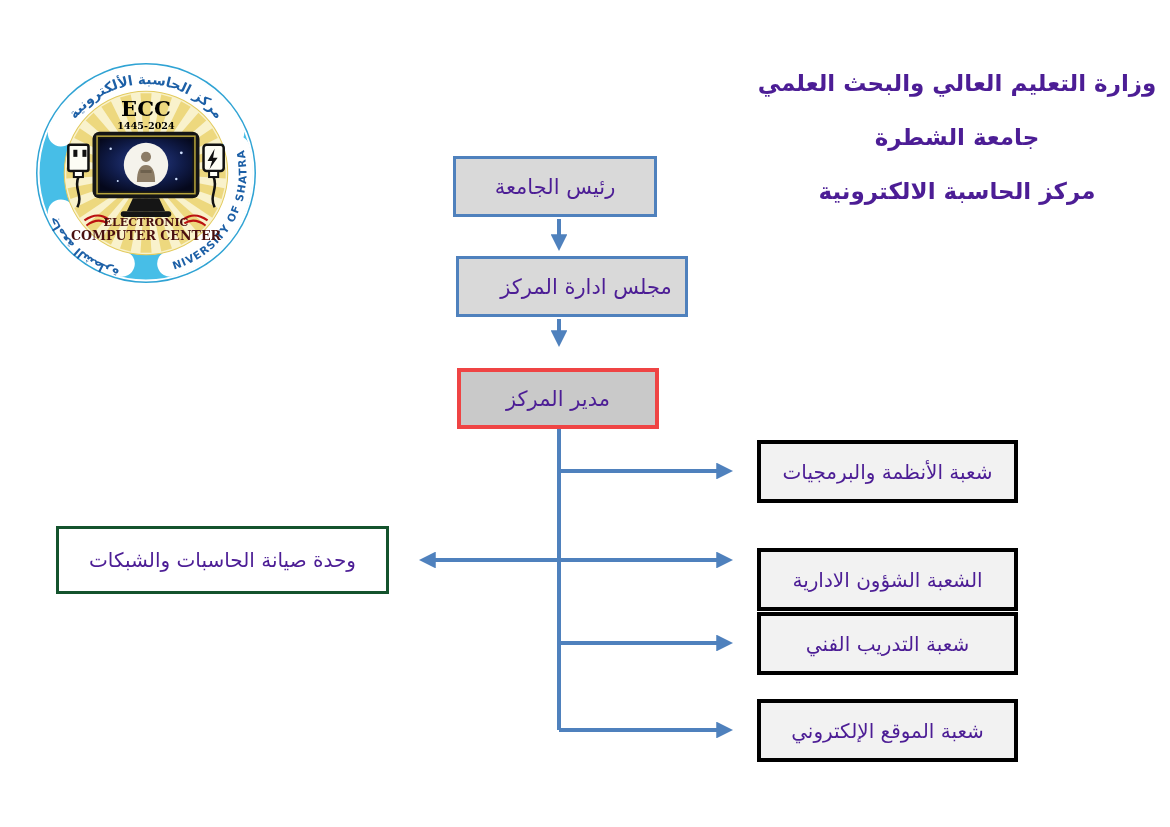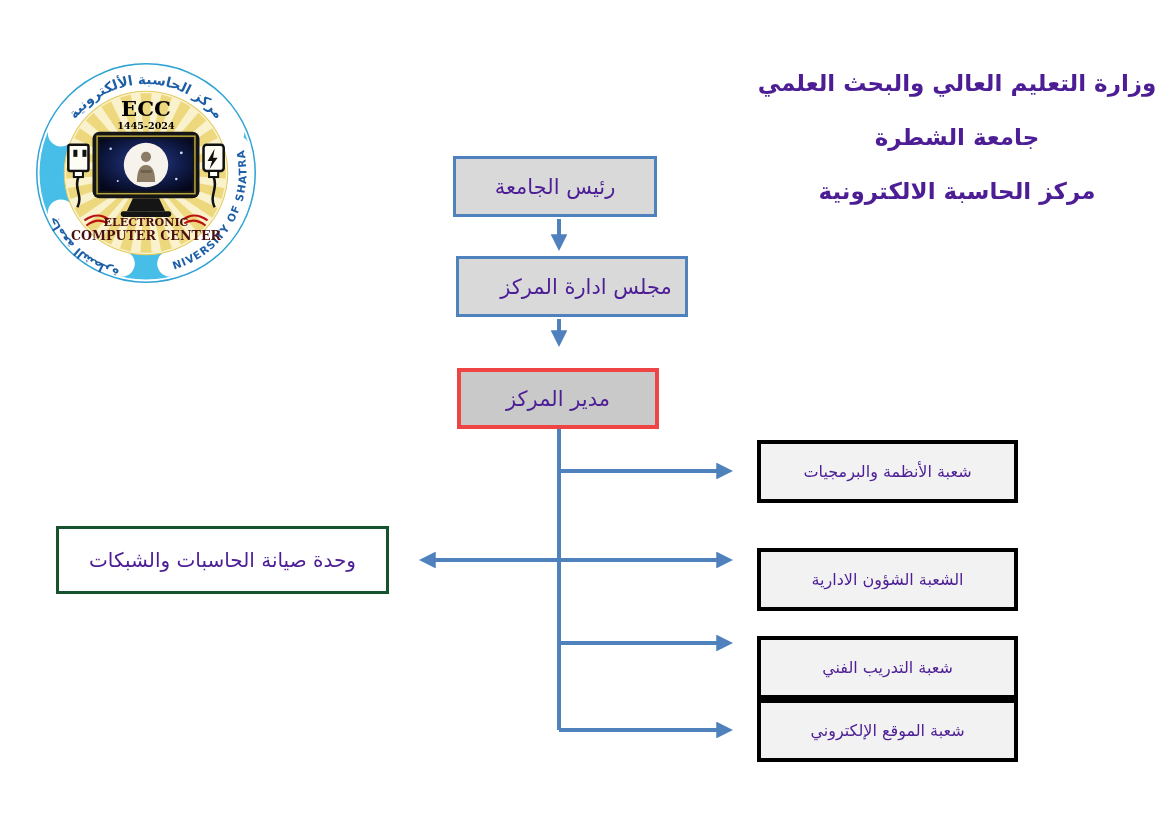--- a/index.html
+++ b/index.html
@@ -11,22 +11,22 @@
   .header { position:absolute; left:748px; top:56px; width:418px; text-align:center; }
   .hline { font-weight:bold; font-size:23px; line-height:54px; white-space:nowrap; }
   
   .obox {
     position:absolute; display:flex; align-items:center; justify-content:center;
     text-align:right; font-size:21px; white-space:nowrap;
   }
   .box-president  { left:453px; top:156px; width:198px; height:55px; border:3px solid #4F81BD; background:#D9D9D9; }
   .box-board      { left:456px; top:256px; width:198px; height:55px; border:3px solid #4F81BD; background:#D9D9D9;padding-left:28px; }
   .box-director   { left:457px; top:352px; width:194px; height:53px; border:4px solid #ef4444; background:#C9C9C9;margin-top:16px; }
-  .box-division   { left:757px; width:253px; height:55px; border:4px solid #000000; background:#F2F2F2; font-size:16px; }
-  .d1 { top:440px; } .d2 { top:528px;margin-top:20px; } .d3 { top:612px;margin-top:24px; } .d4 { top:699px; }
+  .box-division   { left:757px; width:253px; height:55px; border:4px solid #000000; background:#F2F2F2; font-size:20px; }
+  .d1 { top:440px; } .d2 { top:528px;margin-top:20px; } .d3 { top:612px; } .d4 { top:699px; }
   .box-maintenance{ left:56px; top:526px; width:327px; height:62px; border:3px solid #14532d; background:#FFFFFF; font-size:20px; }
   
   .connectors { position:absolute; left:0; top:0; pointer-events:none; }
   
   .logo { position:absolute; left:35px; top:62px; width:222px; height:222px; }
   .ecc-serif { font-family:"DejaVu Serif", serif; }
 </style>
 </head>
 <body>
 

